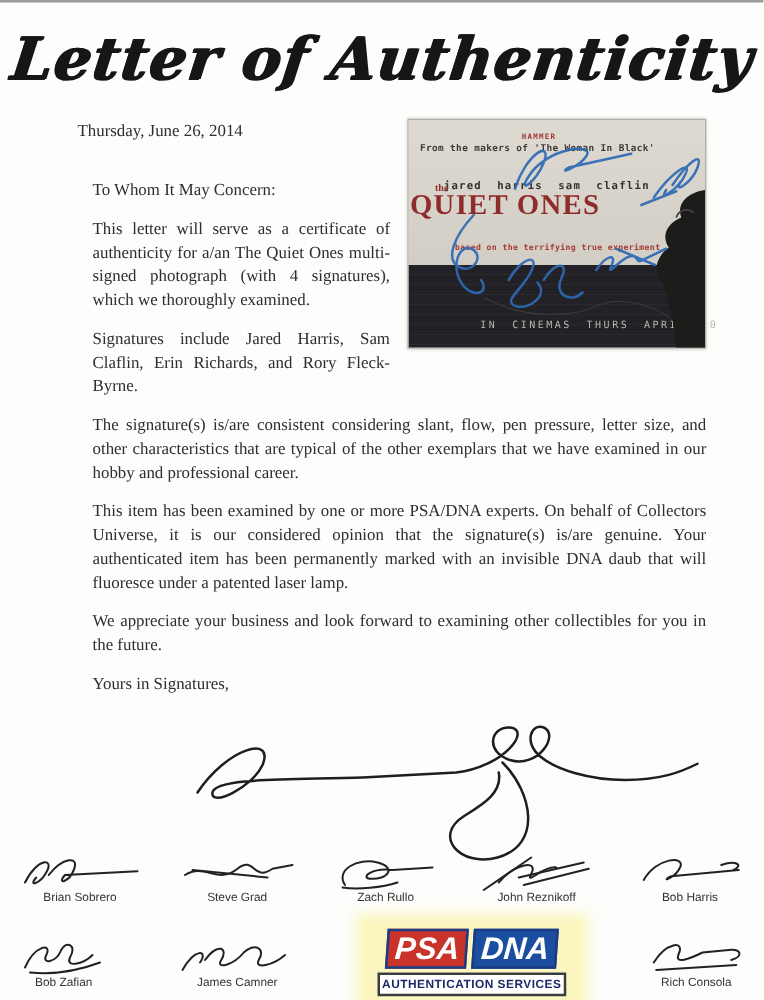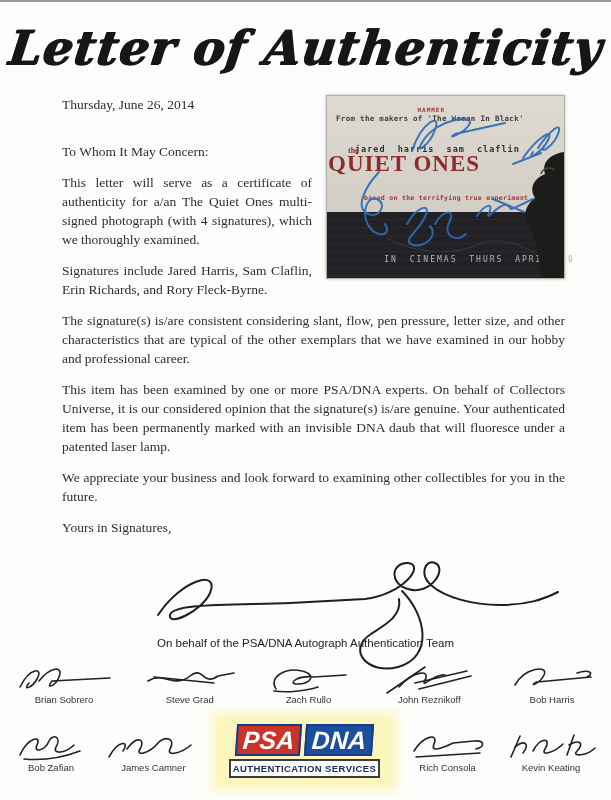--- a/index.html
+++ b/index.html
@@ -14,21 +14,21 @@
   .loa-title{
     margin-top:20px;text-align:center;
     font-family:"DejaVu Serif",serif;font-style:italic;font-weight:bold;
     font-size:47px;color:#161616;letter-spacing:1px;
     transform:skewX(-7deg);
     text-shadow:1.4px 0 0 #161616, 0 1px 0 #161616;
   }
 
   
   .content{padding:20px 46px 0 62px;font-size:13.5px;line-height:19px;text-align:justify;}
-  .content p{margin:0 0 12px 0;}
+  .content p{margin:0 0 12px 12px;}
   .meta{margin-bottom:28px;text-align:left;}
   .meta div{line-height:19px;}
   .signoff{margin-top:2px;}
 
   
   .poster{
     float:right;width:237px;height:182px;margin:0 0 8px 14px;position:relative;
     border:1px solid #b3afa7;box-shadow:0 0 3px rgba(0,0,0,.25);
     font-family:"DejaVu Sans Mono",monospace;
   }
@@ -135,21 +135,20 @@
     <p class="signoff">Yours in Signatures,</p>
   </div>
 
   <div class="master-sig-wrap">
     <svg class="master-sig" width="420" height="90" viewBox="0 0 420 90">
       <g stroke="#1e1e1e" stroke-width="2" fill="none" stroke-linecap="round">
         <path d="M18 60 C42 24 80 14 70 38 C62 56 28 72 30 60 C32 48 92 50 150 48 L225 44 C262 40 286 10 268 8 C252 7 248 28 268 34 C290 41 308 14 295 8 C286 4 278 19 292 31 C305 42 332 50 360 50 C388 50 404 44 418 37"></path>
         <path d="M262 36 C286 60 294 102 258 112 C228 120 206 95 231 79 C247 69 262 60 259 44"></path>
       </g>
     </svg>
-    <div class="team-line">On behalf of the PSA/DNA Autograph Authentication Team</div>
   </div>
 
   <div class="sig-row sig-row1">
     <div class="sig-cell">
       <svg width="100" height="34" viewBox="0 0 100 34">
         <g stroke="#222" stroke-width="1.6" fill="none" stroke-linecap="round">
           <path d="M6 24 C16 4 30 4 23 16 C18 25 8 28 15 20"></path>
           <path d="M25 18 C36 4 50 2 45 14 C41 24 31 26 38 18 L96 15"></path>
         </g>
       </svg>
@@ -223,27 +222,15 @@
     </div>
     <div class="sig-cell">
       <svg width="80" height="34" viewBox="0 0 80 34">
         <g stroke="#222" stroke-width="1.6" fill="none" stroke-linecap="round">
           <path d="M6 20 C16 4 31 2 26 13 C22 22 35 17 45 12 L66 10 C76 9 78 15 68 18"></path>
           <path d="M8 26 L72 22"></path>
         </g>
       </svg>
       <div class="sig-name">Rich Consola</div>
     </div>
-    <div class="sig-cell">
-      <svg width="92" height="34" viewBox="0 0 92 34">
-        <g stroke="#222" stroke-width="1.6" fill="none" stroke-linecap="round">
-          <path d="M6 26 L15 5"></path>
-          <path d="M10 16 C20 8 25 13 18 22"></path>
-          <path d="M28 20 C36 5 47 7 40 18 C35 26 50 21 58 13"></path>
-          <path d="M62 24 L69 4"></path>
-          <path d="M64 14 C74 8 80 12 72 20 C66 26 82 25 90 17"></path>
-        </g>
-      </svg>
-      <div class="sig-name">Kevin Keating</div>
-    </div>
   </div>
 
 </div>
 
 </body></html>

